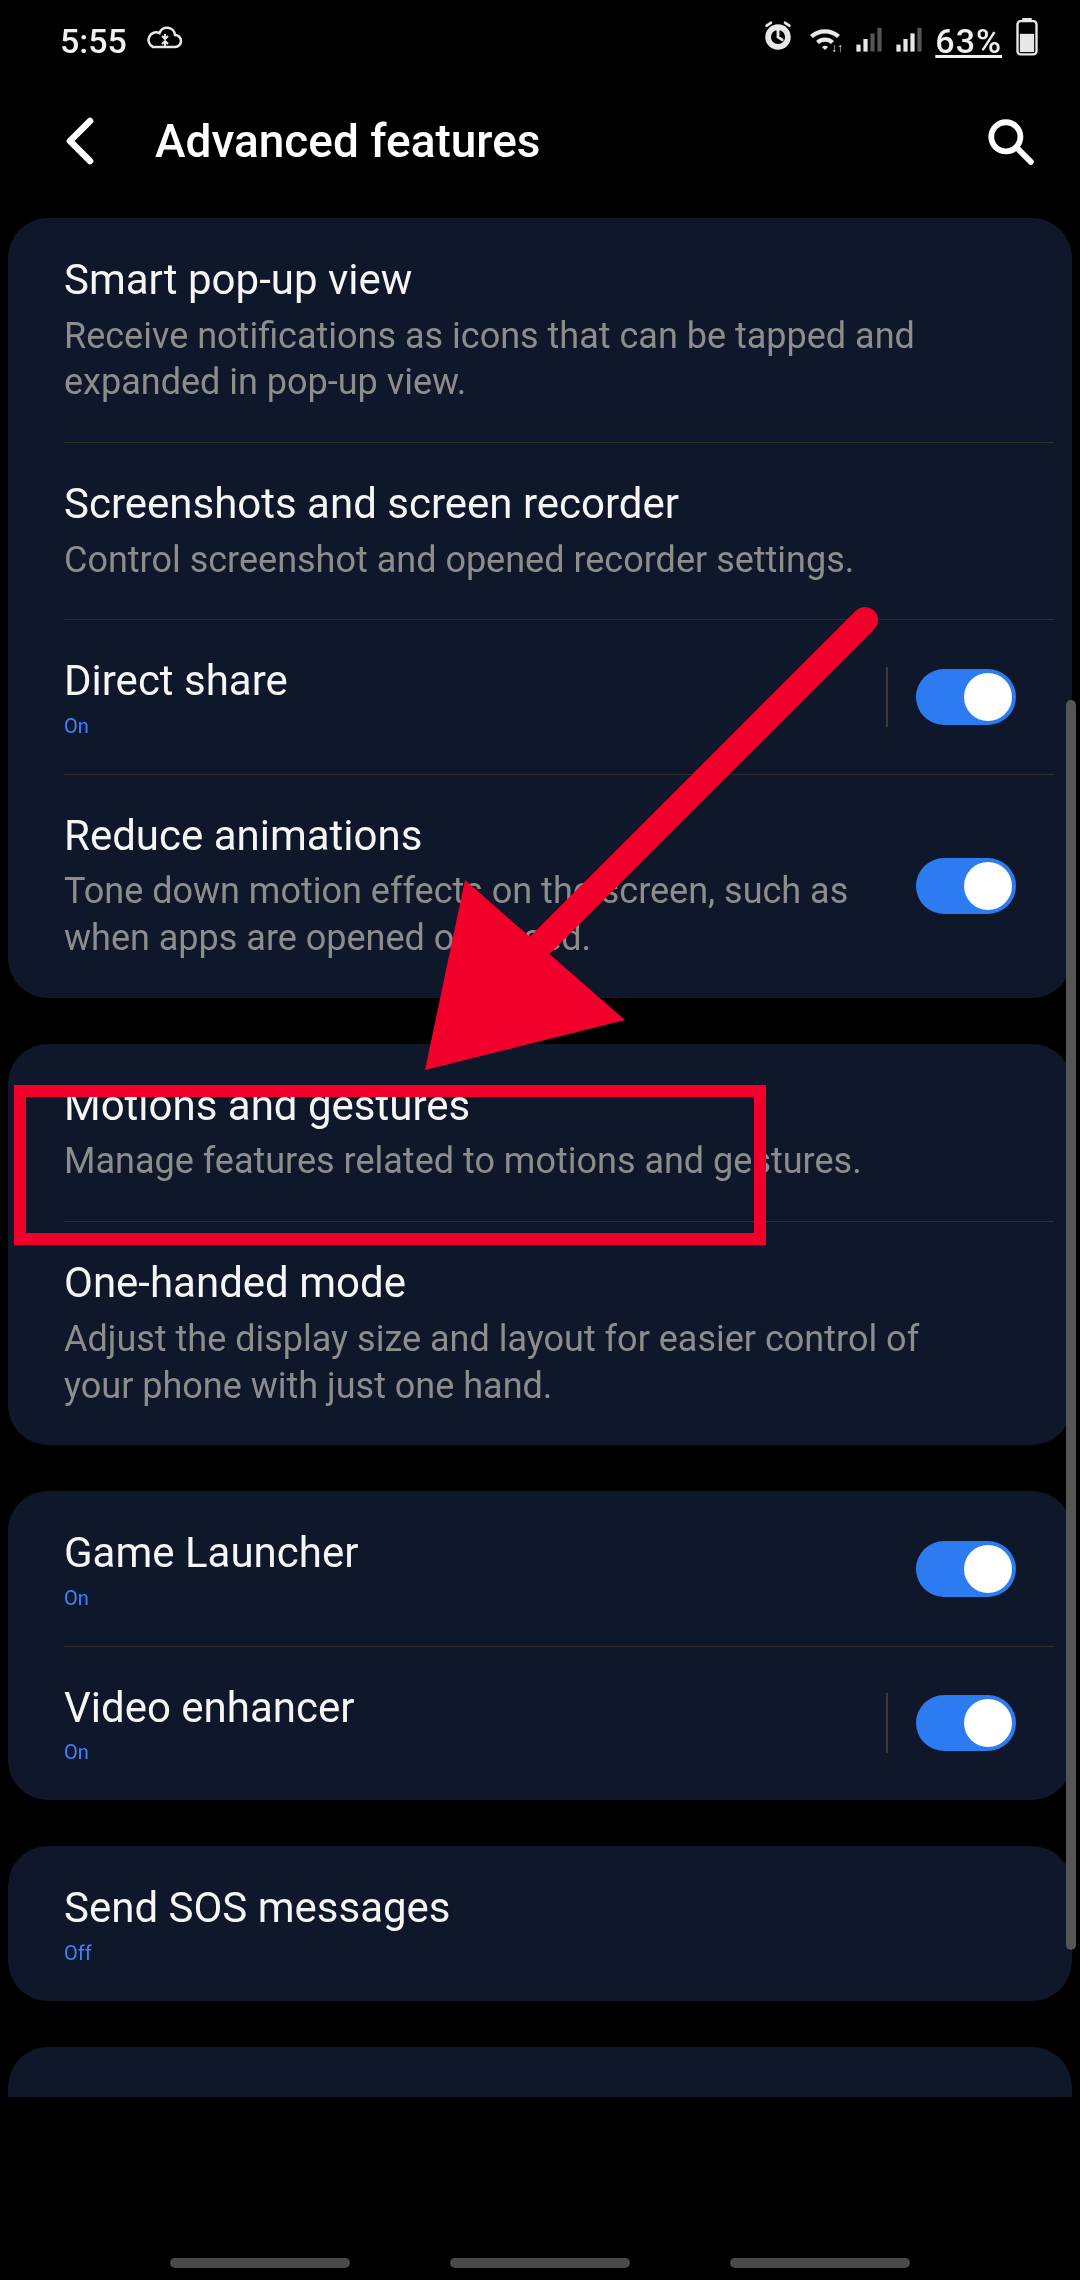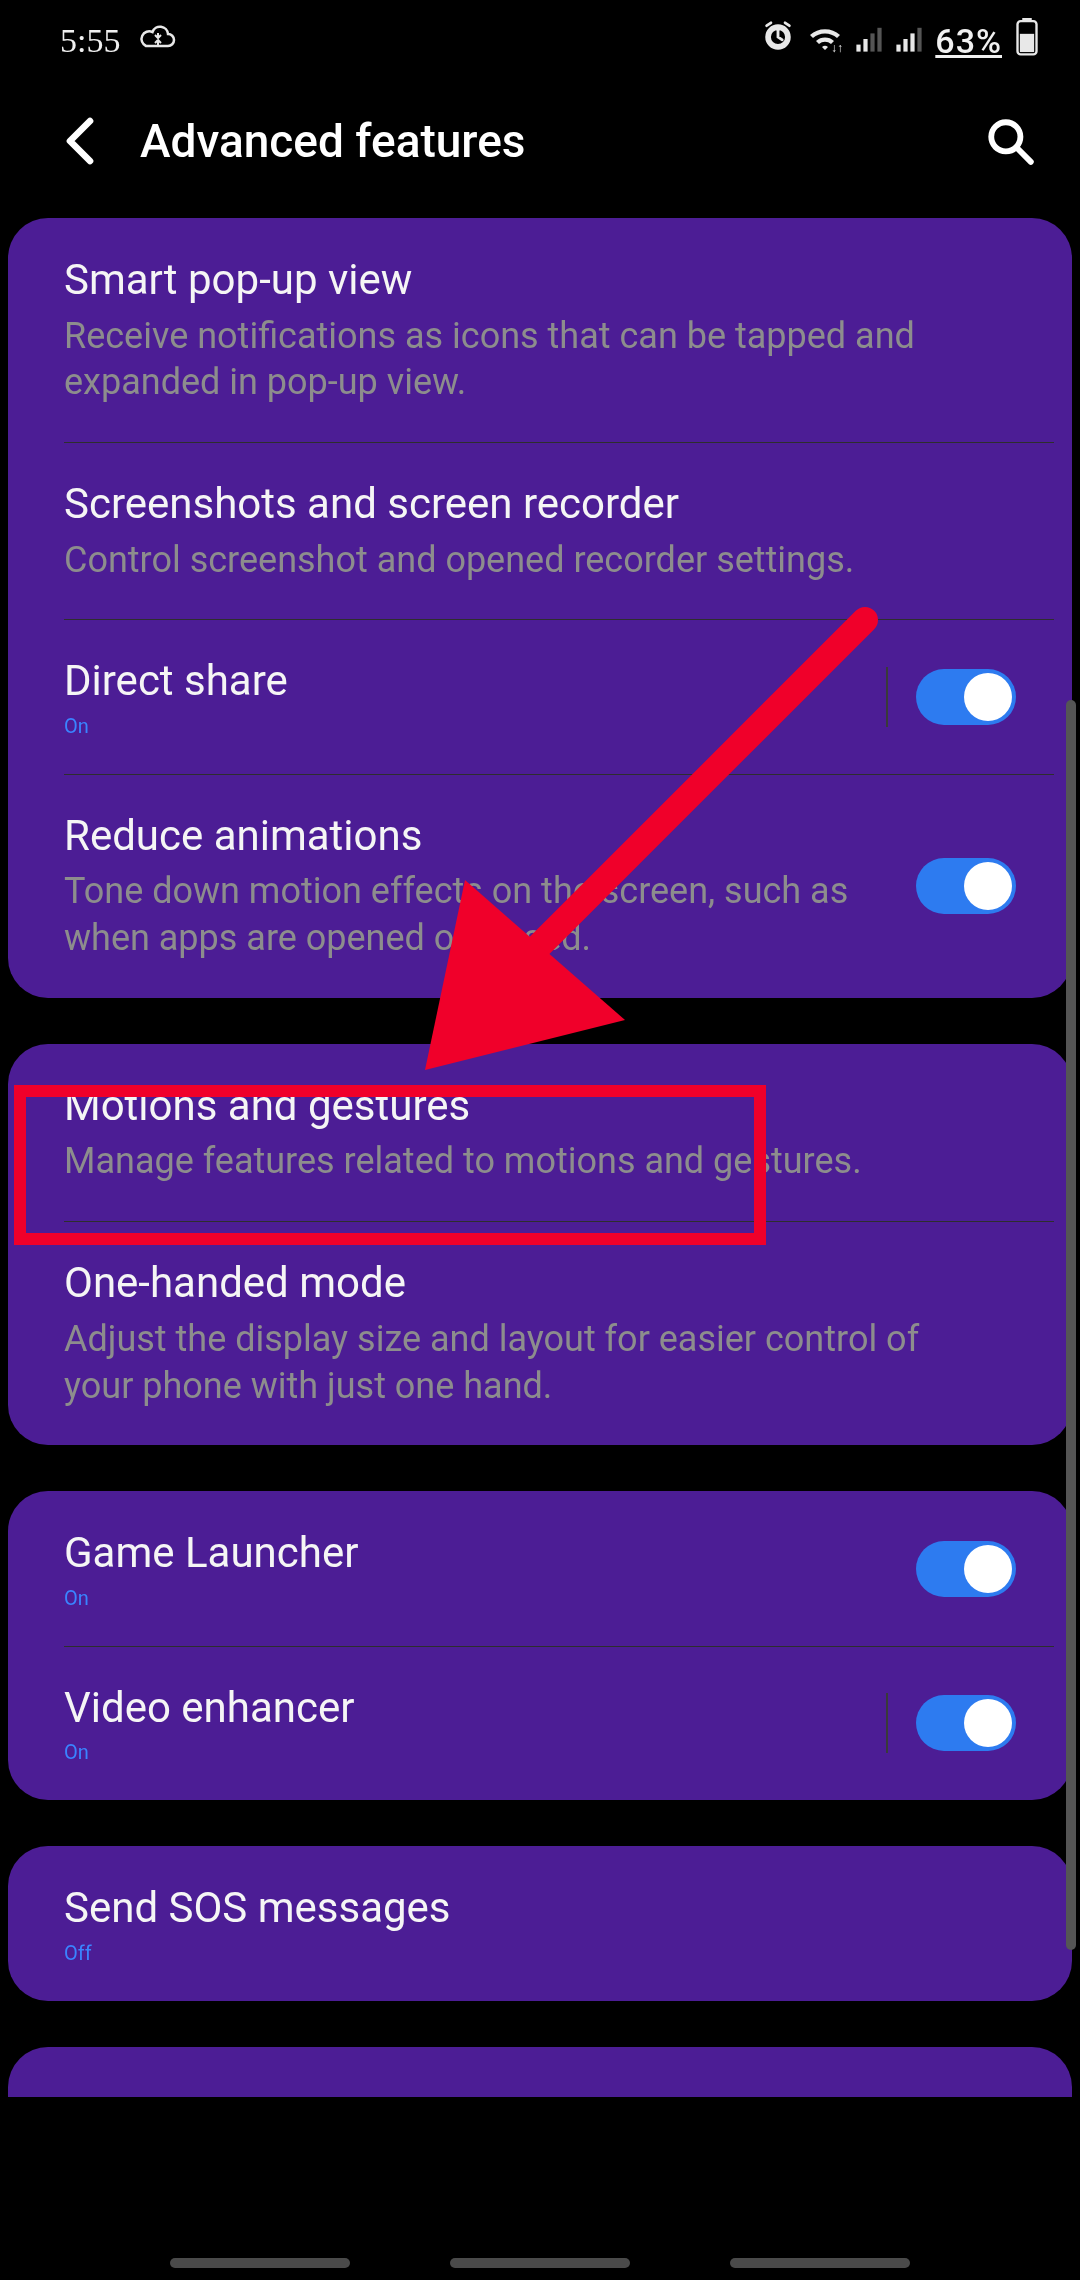--- a/index.html
+++ b/index.html
@@ -16,30 +16,31 @@
   
   .status-bar {
     display: flex;
     justify-content: space-between;
     align-items: center;
     padding: 18px 40px 10px 60px;
     font-size: 34px;
     font-weight: 500;
     color: #f0f0f0;
   }
-  .status-left { display: flex; align-items: center; gap: 18px; font-family: Liberation Serif, serif; }
+  .status-left { display: flex; align-items: center; gap: 18px; }
   .status-right { display: flex; align-items: center; gap: 12px; }
   .status-right svg { fill: #e8e8e8; }
   .battery-pct { font-size: 34px; letter-spacing: 1px; text-decoration: underline; }
 
   
   .header {
     display: flex;
     align-items: center;
     padding: 40px 40px 50px 50px;
+    gap: 15px;
   }
   .back-btn {
     width: 60px;
     display: flex;
     align-items: center;
     justify-content: center;
     cursor: pointer;
   }
   .header-title {
     font-size: 46px;
@@ -62,21 +63,21 @@
     top: 700px;
     width: 10px;
     height: 1250px;
     background: #555;
     border-radius: 5px;
   }
 
   
   .content { padding: 0 8px; }
   .card {
-    background: #4c1d95;
+    background: #0f172a;
     border-radius: 40px;
     margin-bottom: 46px;
     overflow: hidden;
   }
   .row {
     display: flex;
     align-items: center;
     padding: 36px 56px 36px 56px;
     position: relative;
   }

